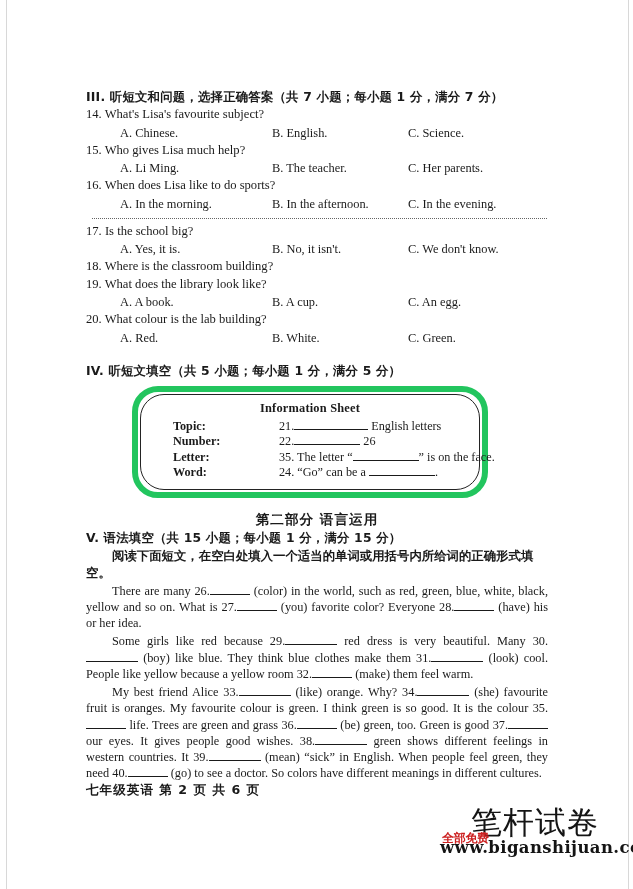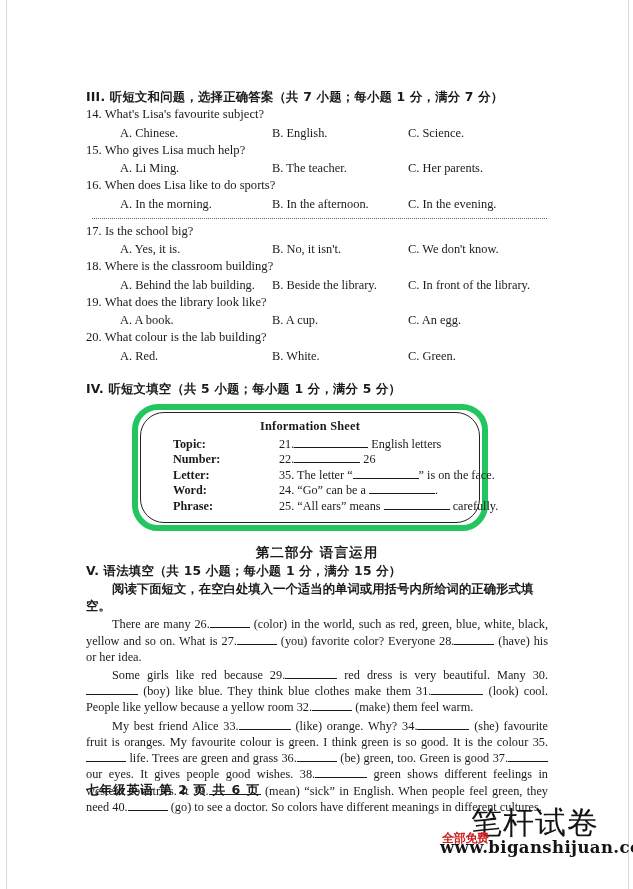--- a/index.html
+++ b/index.html
@@ -239,25 +239,20 @@
     <div class="dotted-rule"></div>
 
     <div class="q">17. Is the school big?</div>
     <div class="opts">
       <span class="oa">A. Yes, it is.</span>
       <span class="ob">B. No, it isn't.</span>
       <span class="oc">C. We don't know.</span>
     </div>
 
     <div class="q">18. Where is the classroom building?</div>
-    <div class="opts">
-      <span class="oa">A. Behind the lab building.</span>
-      <span class="ob">B. Beside the library.</span>
-      <span class="oc">C. In front of the library.</span>
-    </div>
 
     <div class="q">19. What does the library look like?</div>
     <div class="opts">
       <span class="oa">A. A book.</span>
       <span class="ob">B. A cup.</span>
       <span class="oc">C. An egg.</span>
     </div>
 
     <div class="q">20. What colour is the lab building?</div>
     <div class="opts">
@@ -298,27 +293,20 @@
               </span>
             </div>
 
             <div class="info-row">
               <span class="info-label">Word:</span>
               <span class="info-val">
                 <span>24. “Go” can be a</span> <span class="blank b-md"></span><span>.</span>
               </span>
             </div>
 
-            <div class="info-row">
-              <span class="info-label">Phrase:</span>
-              <span class="info-val">
-                <span>25. “All ears” means</span> <span class="blank b-md"></span>
-                <span>carefully.</span>
-              </span>
-            </div>
 
           </div>
         </div>
       </div>
     </div>
 
     <div class="part-title cn">第二部分  语言运用</div>
 
     <div>
       <div class="sec-head cn" style="margin-top:1px;">V. 语法填空（共 15 小题；每小题 1 分，满分 15 分）</div>

